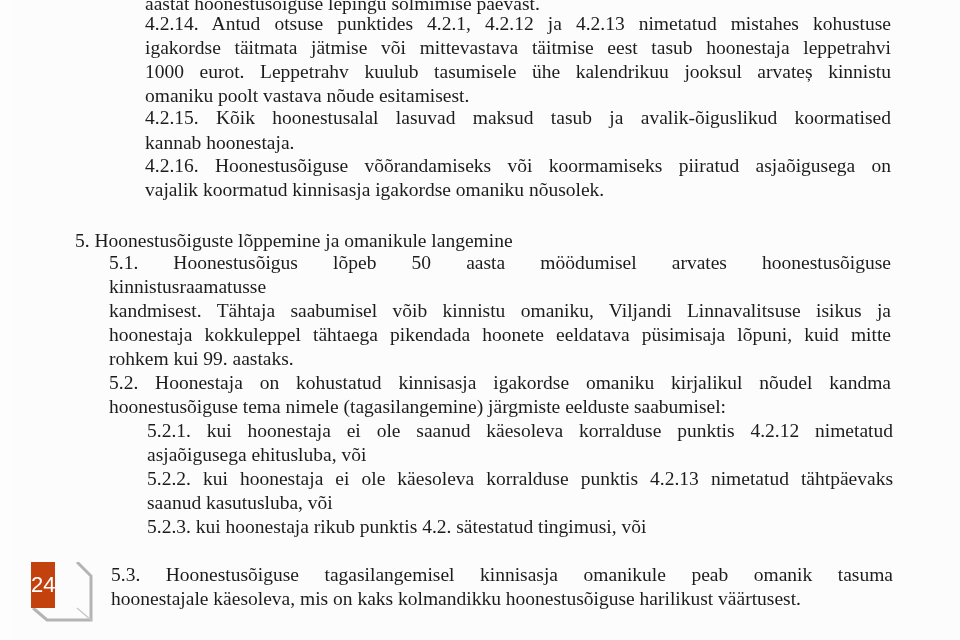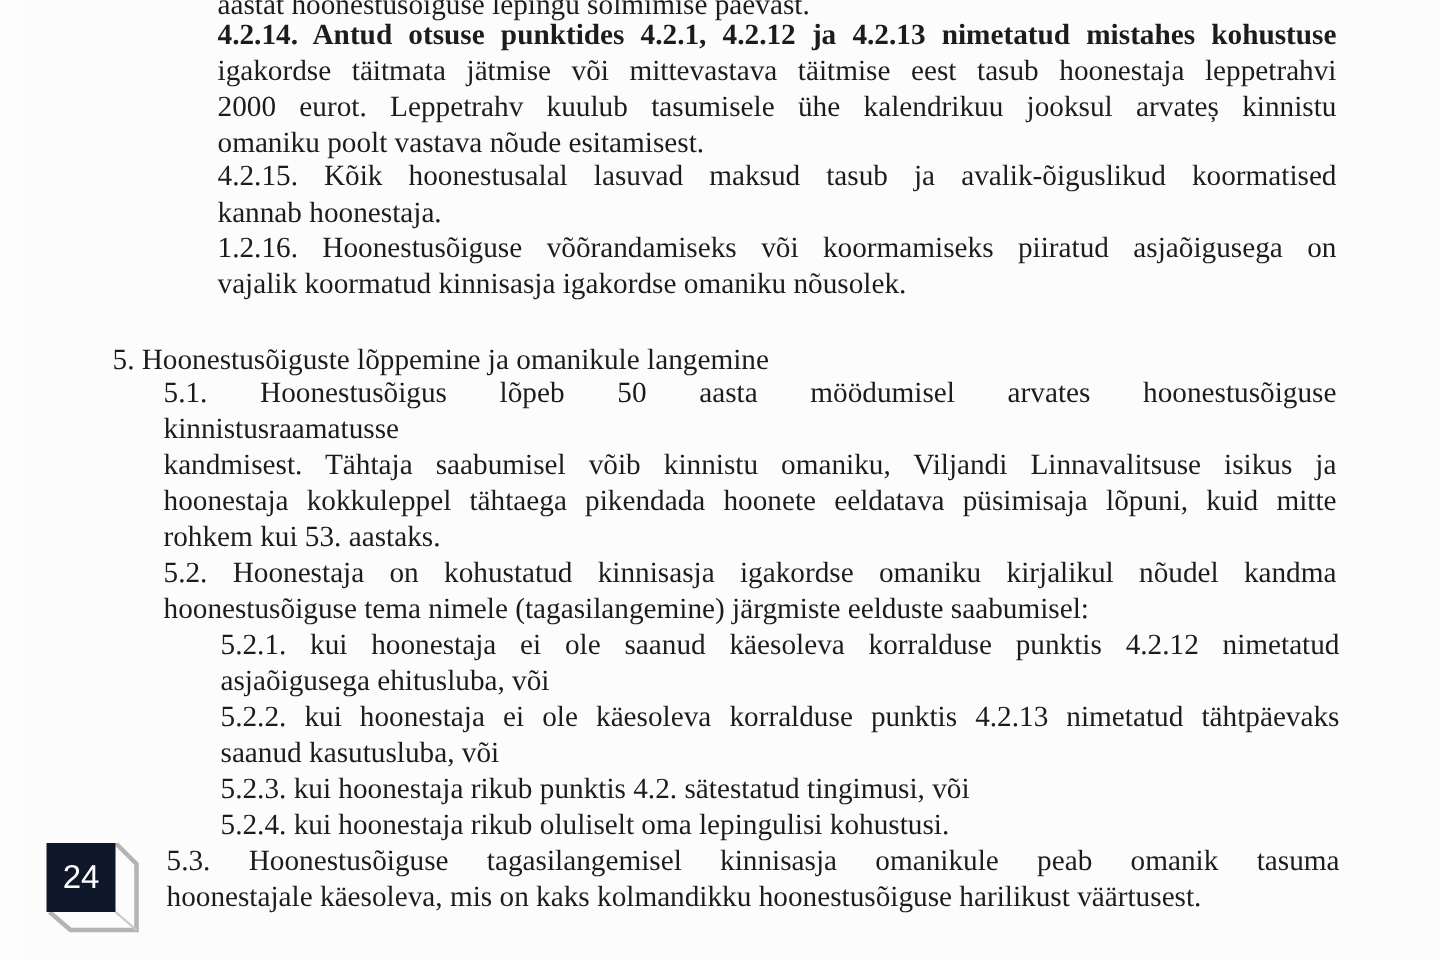--- a/index.html
+++ b/index.html
@@ -36,70 +36,69 @@
     position: absolute;
     left: 18px;
     top: 562px;
     width: 62px;
     height: 58px;
   }
   .logo .front {
     position: absolute;
     left: 0;
     top: 0;
-    width: 46px;
+    width: 24px;
     height: 46px;
-    background: #0f172a;
+    background: #c2410c;
     color: #ffffff;
     font-family: "Liberation Sans", "DejaVu Sans", sans-serif;
     font-size: 22px;
     line-height: 46px;
     text-align: center;
   }
   .logo svg {
     position: absolute;
     left: 0;
     top: 0;
   }
 </style>
 </head>
 <body>
 
 <div class="page">
 
   <div class="line" style="left:132px; top:-8px;">aastat hoonestusõiguse lepingu sõlmimise päevast.</div>
 
-  <div class="line just" style="left:132px; top:12px; width:746px;font-weight:bold;">4.2.14. Antud otsuse punktides 4.2.1, 4.2.12 ja 4.2.13 nimetatud mistahes kohustuse</div>
+  <div class="line just" style="left:132px; top:12px; width:746px;">4.2.14. Antud otsuse punktides 4.2.1, 4.2.12 ja 4.2.13 nimetatud mistahes kohustuse</div>
   <div class="line just" style="left:132px; top:36px; width:746px;">igakordse täitmata jätmise või mittevastava täitmise eest tasub hoonestaja leppetrahvi</div>
-  <div class="line just" style="left:132px; top:60px; width:746px;">2000 eurot. Leppetrahv kuulub tasumisele ühe kalendrikuu jooksul arvateș kinnistu</div>
+  <div class="line just" style="left:132px; top:60px; width:746px;">1000 eurot. Leppetrahv kuulub tasumisele ühe kalendrikuu jooksul arvateș kinnistu</div>
   <div class="line" style="left:132px; top:84px;">omaniku poolt vastava nõude esitamisest.</div>
 
   <div class="line just" style="left:132px; top:106px; width:746px;">4.2.15. Kõik hoonestusalal lasuvad maksud tasub  ja avalik-õiguslikud koormatised</div>
   <div class="line" style="left:132px; top:131px;">kannab hoonestaja.</div>
 
-  <div class="line just" style="left:132px; top:154px; width:746px;">1.2.16. Hoonestusõiguse võõrandamiseks või koormamiseks piiratud asjaõigusega on</div>
+  <div class="line just" style="left:132px; top:154px; width:746px;">4.2.16. Hoonestusõiguse võõrandamiseks või koormamiseks piiratud asjaõigusega on</div>
   <div class="line" style="left:132px; top:178px;">vajalik koormatud kinnisasja igakordse omaniku nõusolek.</div>
 
   <div class="line" style="left:62px; top:229px;">5. Hoonestusõiguste lõppemine ja omanikule langemine</div>
 
   <div class="line just" style="left:96px; top:251px; width:782px; word-spacing:18px;">5.1. Hoonestusõigus lõpeb 50 aasta möödumisel arvates hoonestusõiguse</div>
   <div class="line" style="left:96px; top:275px;">kinnistusraamatusse</div>
   <div class="line just" style="left:96px; top:299px; width:782px;">kandmisest. Tähtaja saabumisel võib kinnistu omaniku, Viljandi Linnavalitsuse isikus ja</div>
   <div class="line just" style="left:96px; top:323px; width:782px;font-family:Liberation Serif, serif;">hoonestaja kokkuleppel tähtaega pikendada hoonete eeldatava püsimisaja lõpuni, kuid mitte</div>
-  <div class="line" style="left:96px; top:347px;">rohkem kui 53. aastaks.</div>
+  <div class="line" style="left:96px; top:347px;">rohkem kui 99. aastaks.</div>
 
   <div class="line just" style="left:96px; top:371px; width:782px;">5.2. Hoonestaja on kohustatud kinnisasja igakordse omaniku kirjalikul nõudel kandma</div>
   <div class="line" style="left:96px; top:395px;">hoonestusõiguse tema nimele (tagasilangemine) järgmiste eelduste saabumisel:</div>
 
   <div class="line just" style="left:134px; top:419px; width:746px;">5.2.1. kui hoonestaja ei ole saanud käesoleva korralduse punktis 4.2.12 nimetatud</div>
   <div class="line" style="left:134px; top:443px;">asjaõigusega ehitusluba, või</div>
   <div class="line just" style="left:134px; top:467px; width:746px;">5.2.2. kui hoonestaja ei ole käesoleva korralduse punktis 4.2.13 nimetatud tähtpäevaks</div>
   <div class="line" style="left:134px; top:491px;text-align:right;">saanud kasutusluba, või</div>
   <div class="line" style="left:134px; top:515px;">5.2.3. kui hoonestaja rikub punktis 4.2. sätestatud tingimusi, või</div>
-  <div class="line" style="left:134px; top:539px;">5.2.4. kui hoonestaja rikub oluliselt oma lepingulisi kohustusi.</div>
 
   <div class="line just" style="left:98px; top:563px; width:782px;">5.3. Hoonestusõiguse tagasilangemisel kinnisasja omanikule peab omanik tasuma</div>
   <div class="line" style="left:98px; top:587px;">hoonestajale käesoleva, mis on kaks kolmandikku hoonestusõiguse harilikust väärtusest.</div>
 
   <div class="logo">
     <svg width="62" height="60" viewBox="0 0 62 60">
       <polyline points="46,0 60,14 60,58 16,58 2,46" fill="none" stroke="#b4b4b4" stroke-width="3"></polyline>
       <line x1="46" y1="46" x2="60" y2="58" stroke="#c8c8c8" stroke-width="1.5"></line>
     </svg>
     <div class="front">24</div>

